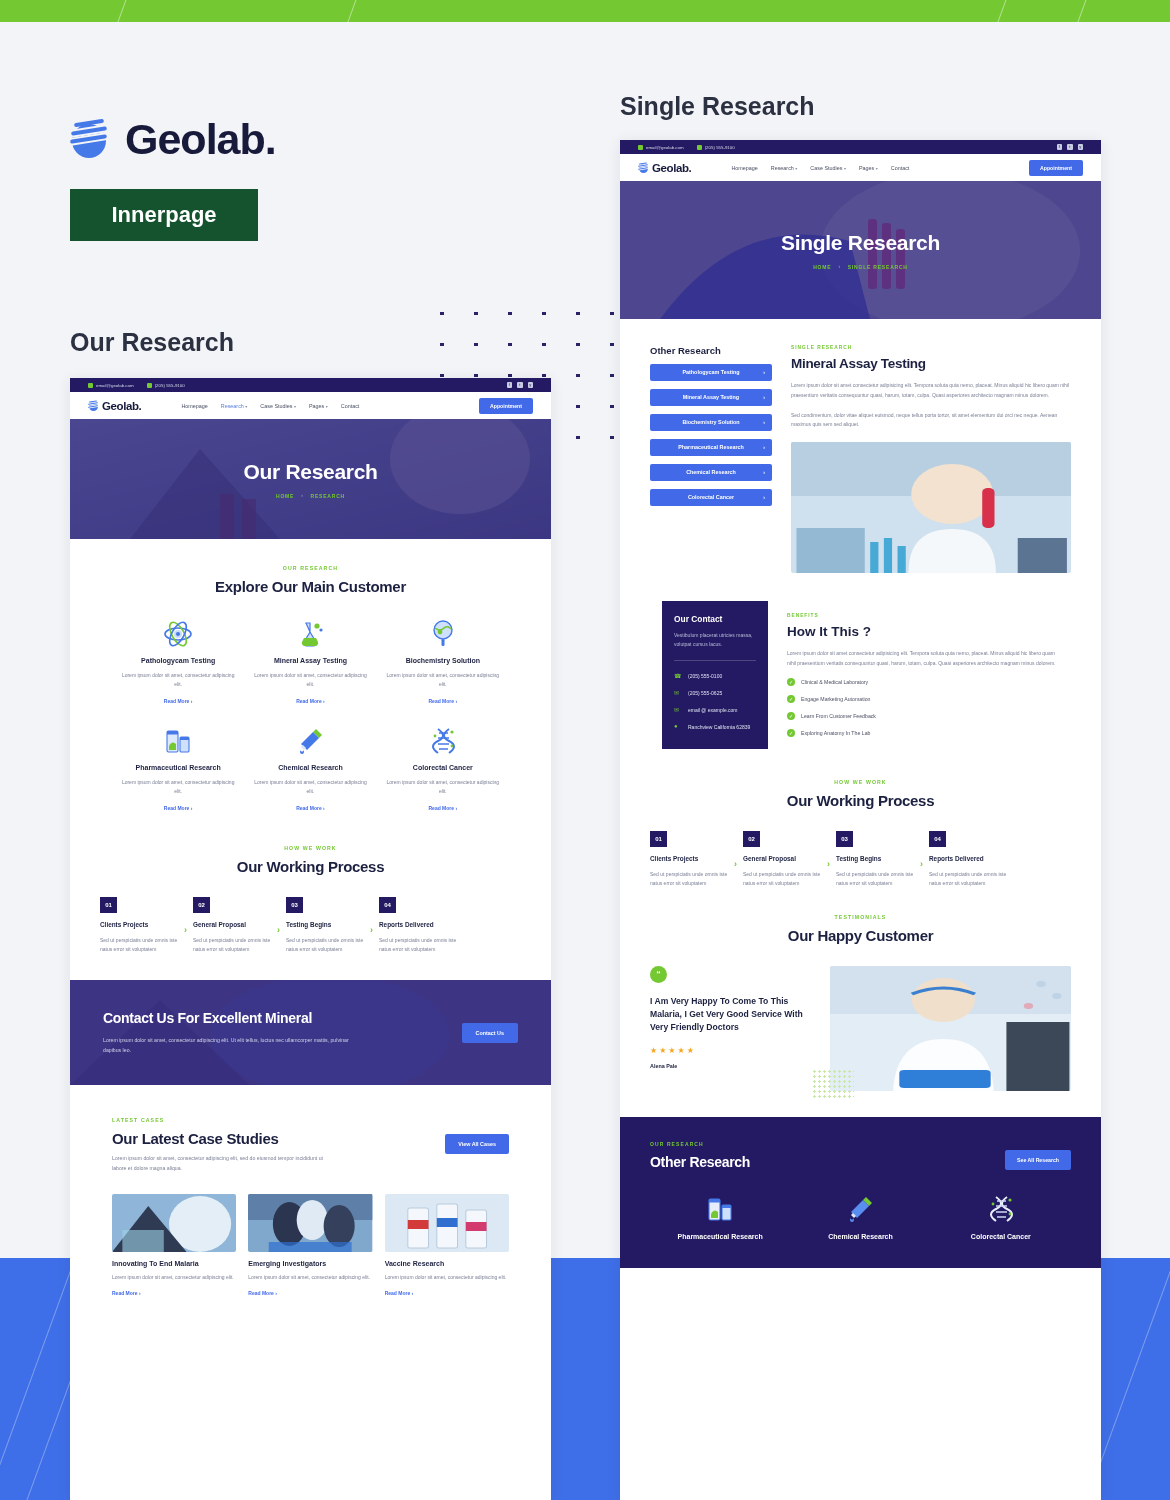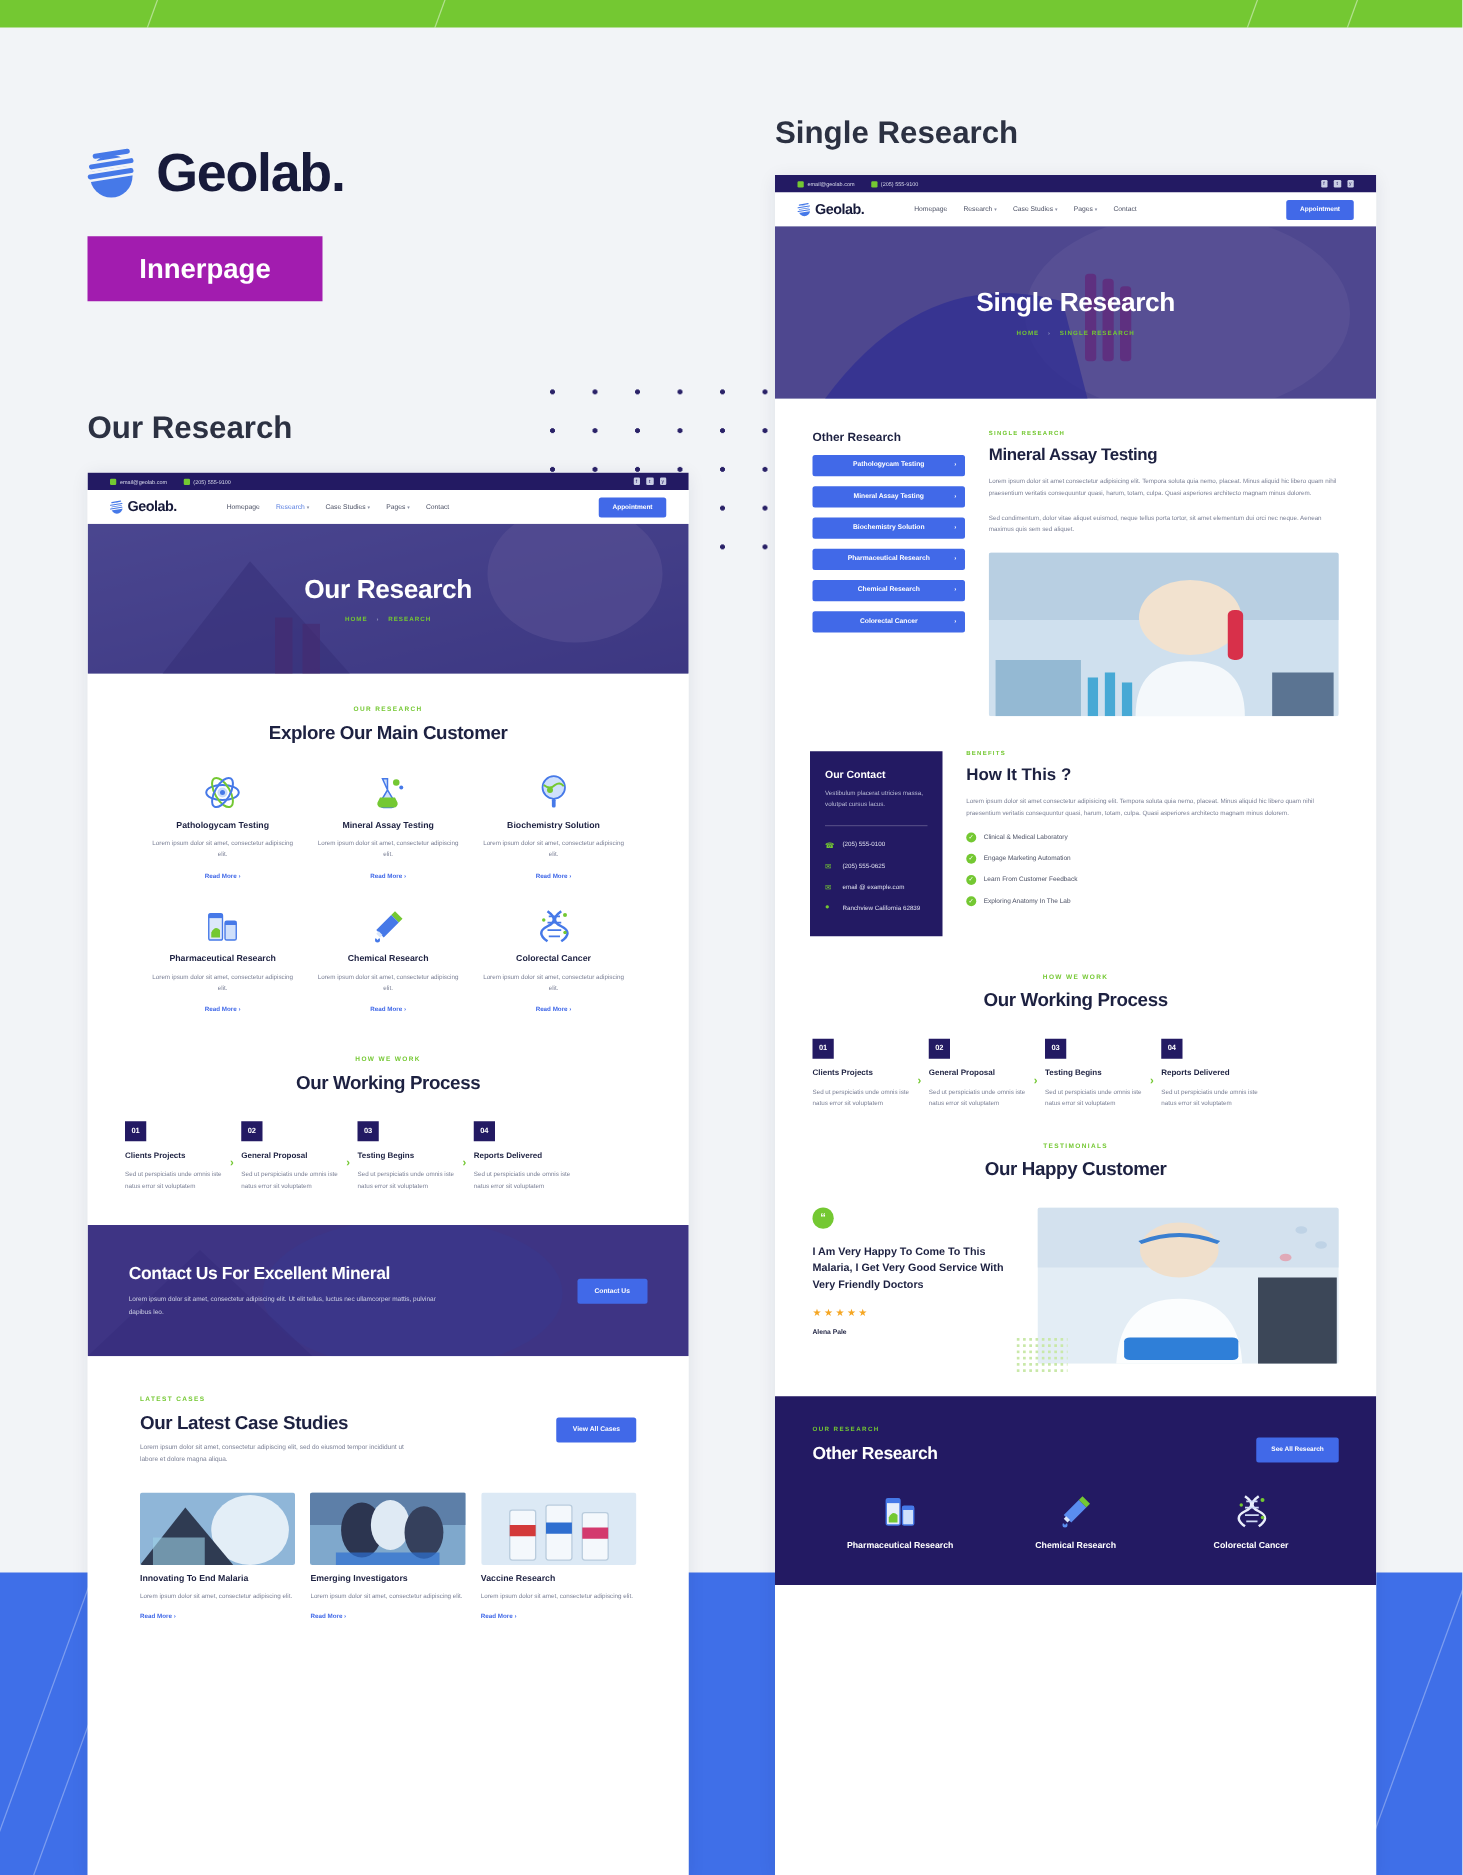--- a/index.html
+++ b/index.html
@@ -40,21 +40,21 @@
   }
   .brand-mark .wv {
     position: absolute; height: 4px; border-radius: 3px; background: #4679e8;
   }
   .brand-mark .w1 { left: 4px; top: 2px;  width: 30px; transform: rotate(-9deg); }
   .brand-mark .w2 { left: 1px; top: 10px; width: 36px; transform: rotate(-9deg); box-shadow: 0 0 0 2px #f2f4f7; }
   .brand-mark .w3 { left: 0px;  top: 18px; width: 37px; transform: rotate(-9deg); box-shadow: 0 0 0 2px #f2f4f7; }
   .brand-name { font-size: 43px; font-weight: 700; color: #171a3a; letter-spacing: -1px; }
   .chip {
     position: absolute; left: 70px; top: 189px; width: 188px; height: 52px;
-    background: #a21caf; color: #fff; font-size: 22px; font-weight: 700;
+    background: #14532d; color: #fff; font-size: 22px; font-weight: 700;
     display: flex; align-items: center; justify-content: center; text-align: right;
   }
   .sect-label { position: absolute; font-size: 25px; font-weight: 700; color: #2c3142; }
   #lbl-our-research { left: 70px; top: 328px; }
   #lbl-single-research { left: 620px; top: 92px; }
 
   
   .mock { position: absolute; background: #fff; overflow: hidden;
           box-shadow: 0 2px 14px rgba(20,30,70,0.09); }
   #mock-our-research { left: 70px; top: 378px; width: 481px; height: 1122px; }
@@ -146,21 +146,21 @@
   .sr-btn { background: #4169e8; color: #fff; font-size: 5.4px; font-weight: 700;
             height: 17px; border-radius: 2px; margin-top: 8px; display: flex;
             align-items: center; justify-content: center; position: relative; text-align: center; line-height: 1.3; }
   .sr-btn .ch { position: absolute; right: 7px; font-size: 5px; }
   .sr-main { flex: 1; }
   .sr-main .tag { font-size: 4.8px; font-weight: 700; letter-spacing: 1px; color: #74c832; }
   .sr-main h2 { font-size: 13.5px; font-weight: 700; color: #1d2141; margin-top: 6px; letter-spacing: -.3px; }
   .sr-main p { font-size: 5px; color: #7b8096; line-height: 1.95; margin-top: 10px; }
   .sr-fig { width: 100%; height: 131px; margin-top: 12px; border-radius: 2px; display: block; }
 
-  .hiw { display: flex; gap: 19px; padding: 0 28px; margin-top: 28px; align-items: flex-start; }
+  .hiw { display: flex; gap: 19px; padding: 0 42px; margin-top: 28px; align-items: center; }
   .contact-card { width: 106px; background: #231a63; padding: 13px 12px 18px; }
   .contact-card h3 { font-size: 8.4px; font-weight: 700; color: #fff; }
   .contact-card p { font-size: 5px; color: #b9bcd6; line-height: 1.8; margin-top: 7px; }
   .cc-div { height: 1px; background: rgba(255,255,255,0.2); margin: 11px 0; }
   .cc-row { display: flex; gap: 7px; align-items: flex-start; margin-top: 9px; }
   .cc-ic { width: 7px; height: 8px; color: #74c832; font-size: 6px; flex: none; }
   .cc-row span.t { font-size: 5px; color: #dfe1ef; line-height: 1.6; }
   .hiw-main { flex: 1; }
   .hiw-main .tag { font-size: 4.8px; font-weight: 700; letter-spacing: 1px; color: #74c832; }
   .hiw-main h2 { font-size: 13.5px; font-weight: 700; color: #1d2141; margin-top: 6px; }

